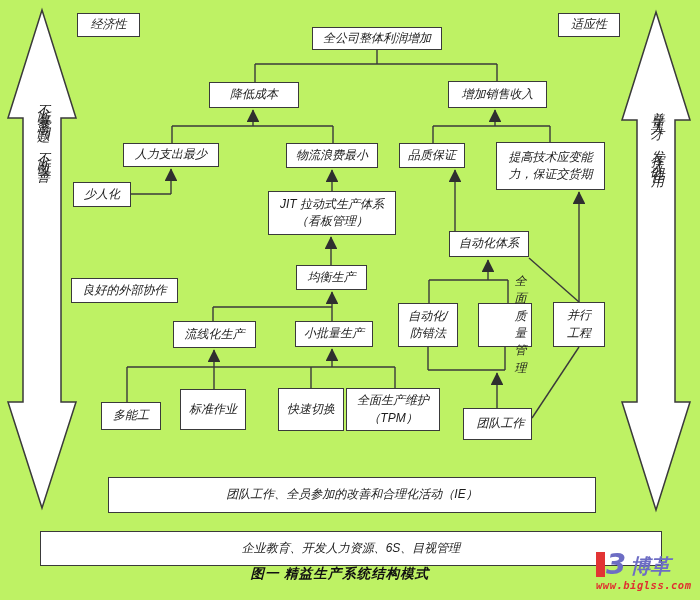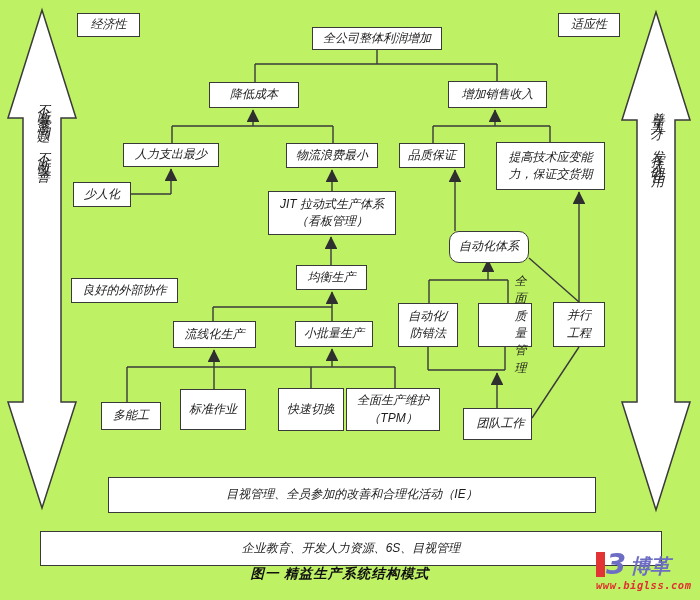--- a/index.html
+++ b/index.html
@@ -116,39 +116,39 @@
   <div class="box" style="left:209px;top:82px;width:90px;height:26px;">降低成本</div>
   <div class="box" style="left:448px;top:81px;width:99px;height:27px;">增加销售收入</div>
   <div class="box" style="left:123px;top:143px;width:96px;height:24px;">人力支出最少</div>
   <div class="box" style="left:286px;top:143px;width:92px;height:25px;">物流浪费最小</div>
   <div class="box" style="left:399px;top:143px;width:66px;height:25px;">品质保证</div>
   <div class="box" style="left:496px;top:142px;width:109px;height:48px;">提高技术应变能
 力，保证交货期</div>
   <div class="box" style="left:73px;top:182px;width:58px;height:25px;">少人化</div>
   <div class="box" style="left:268px;top:191px;width:128px;height:44px;">JIT 拉动式生产体系
 （看板管理）</div>
-  <div class="box" style="left:449px;top:231px;width:80px;height:32px;border-radius:10px;">自动化体系</div>
+  <div class="box" style="left:449px;top:231px;width:80px;height:26px;">自动化体系</div>
   <div class="box" style="left:296px;top:265px;width:71px;height:25px;">均衡生产</div>
   <div class="box" style="left:71px;top:278px;width:107px;height:25px;">良好的外部协作</div>
   <div class="box" style="left:173px;top:321px;width:83px;height:27px;">流线化生产</div>
   <div class="box" style="left:295px;top:321px;width:78px;height:26px;">小批量生产</div>
   <div class="box" style="left:398px;top:303px;width:60px;height:44px;">自动化/
 防错法</div>
   <div class="box" style="left:478px;top:303px;width:54px;height:44px;padding-left:33px;">全面质
 量管理</div>
   <div class="box" style="left:553px;top:302px;width:52px;height:45px;">并行
 工程</div>
   <div class="box" style="left:101px;top:402px;width:60px;height:28px;text-align:center;">多能工</div>
   <div class="box" style="left:180px;top:389px;width:66px;height:41px;">标准作业</div>
   <div class="box" style="left:278px;top:388px;width:66px;height:43px;">快速切换</div>
   <div class="box" style="left:346px;top:388px;width:94px;height:43px;">全面生产维护
 （TPM）</div>
   <div class="box" style="left:463px;top:408px;width:69px;height:32px;padding-left:8px;">团队工作</div>
 
-  <div class="box" style="left:108px;top:477px;width:488px;height:36px;">目视管理、全员参加的改善和合理化活动（IE）</div>
+  <div class="box" style="left:108px;top:477px;width:488px;height:36px;">团队工作、全员参加的改善和合理化活动（IE）</div>
   <div class="box" style="left:40px;top:531px;width:622px;height:35px;">企业教育、开发人力资源、6S、目视管理</div>
 
   <div class="caption">图一  精益生产系统结构模式</div>
 
   <div class="logo">
     <div class="logo-row">
       <span class="logo-bar"></span>
       <span class="logo-three">3</span>
       <span class="logo-brand">博革</span>
     </div>

